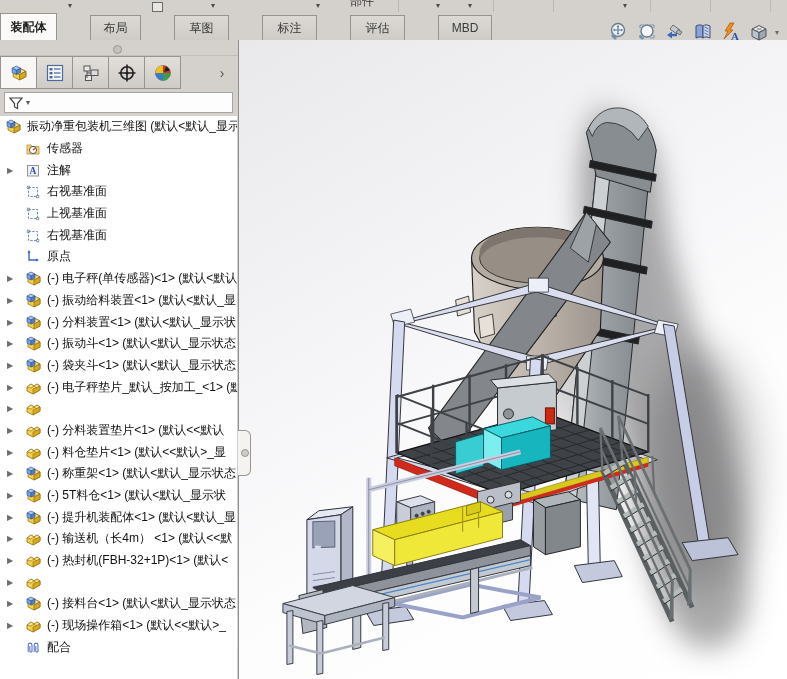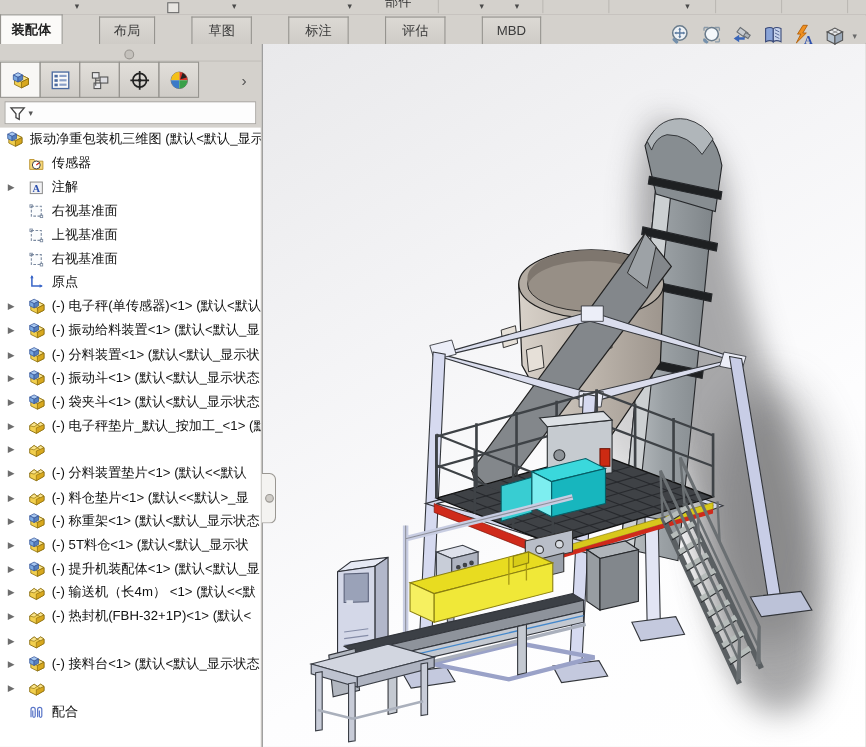--- a/index.html
+++ b/index.html
@@ -437,20 +437,21 @@
           <use href="#sym-subassembly"></use>
         </svg>
     <span class="tw-label">(-) 接料台&lt;1&gt; (默认&lt;默认_显示状态</span>
   </div>
 
   <div class="tree-row">
     <span class="tw-arrow">▶</span>
     <svg class="tw-icon" viewBox="0 0 17 17">
           <use href="#sym-part"></use>
         </svg>
+    <span class="tw-label">(-) 现场操作箱&lt;1&gt; (默认&lt;&lt;默认&gt;_</span>
   </div>
 
   <div class="tree-row">
     <span class="tw-arrow"></span>
     <svg class="tw-icon" viewBox="0 0 17 17">
           <use href="#sym-mates"></use>
         </svg>
     <span class="tw-label">配合</span>
   </div>
 </div>

